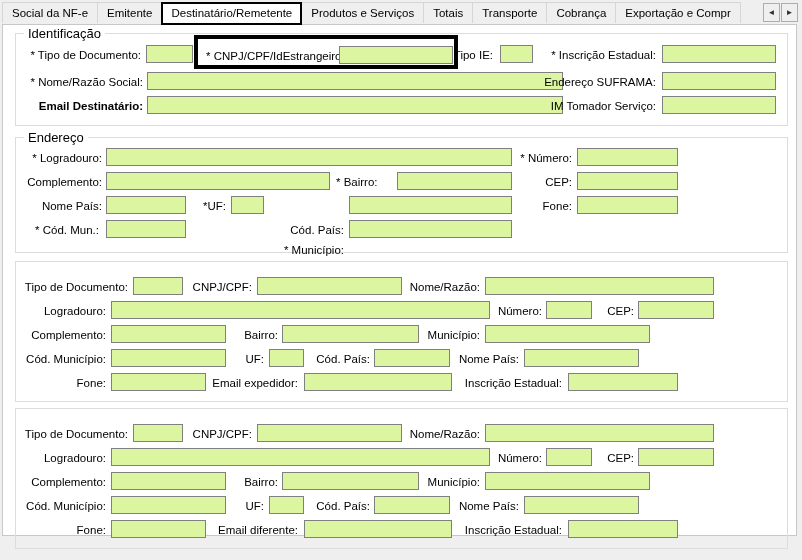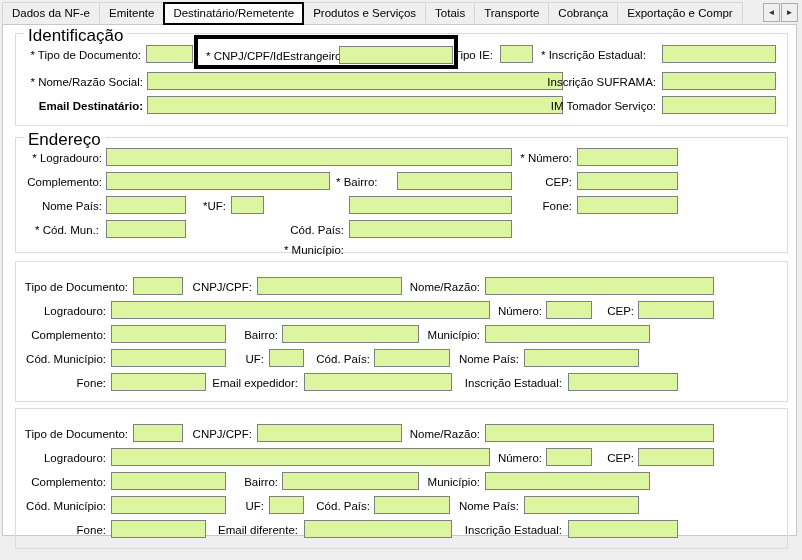--- a/index.html
+++ b/index.html
@@ -73,21 +73,21 @@
   .group{
     position:absolute;
     border:1px solid #dcdcdc;
     box-sizing:border-box;
     background:transparent;
   }
   .group > .legend{
     position:absolute;left:8px;top:-8px;
     background:#ffffff;
     padding:0 4px;
-    font-size:17px;
+    font-size:13px;
     white-space:nowrap;
   }
 
   
   .lbl{
     position:absolute;
     font-size:11.5px;
     white-space:nowrap;
     line-height:14px;
     color:#000;
@@ -109,21 +109,21 @@
     z-index:2;
   }
 </style>
 </head>
 <body>
 
 <div class="app">
 
   <div class="tabstrip">
     <div class="tabs">
-      <div class="tab">Dados da NF-e</div>
+      <div class="tab">Social da NF-e</div>
       <div class="tab">Emitente</div>
       <div class="tab selected">Destinatário/Remetente</div>
       <div class="tab">Produtos e Serviços</div>
       <div class="tab">Totais</div>
       <div class="tab">Transporte</div>
       <div class="tab">Cobrança</div>
       <div class="tab clipped">Exportação e Compr</div>
     </div>
     <div class="tabscroll">
       <div class="arrow">◄</div>
@@ -135,27 +135,27 @@
 
     <div class="group" style="left:12px;top:8px;width:773px;height:93px;">
       <span class="legend">Identificação</span>
 
       <span class="lbl" style="left:10px;top:14px;width:115px;text-align:right;">* Tipo de Documento:</span>
       <div class="fld" style="left:130px;top:11px;width:47px;"></div>
 
       <span class="lbl" style="left:432px;top:14px;width:45px;text-align:right;">Tipo IE:</span>
       <div class="fld" style="left:484px;top:11px;width:33px;"></div>
 
-      <span class="lbl" style="left:525px;top:14px;width:115px;">* Inscrição Estadual:</span>
+      <span class="lbl" style="left:525px;top:14px;width:115px;text-align:right;">* Inscrição Estadual:</span>
       <div class="fld" style="left:646px;top:11px;width:114px;"></div>
 
       <span class="lbl" style="left:0px;top:41px;width:127px;text-align:right;">* Nome/Razão Social:</span>
       <div class="fld" style="left:131px;top:38px;width:416px;"></div>
 
-      <span class="lbl" style="left:525px;top:41px;width:115px;text-align:right;">Inscrição SUFRAMA:</span>
+      <span class="lbl" style="left:525px;top:41px;width:115px;text-align:right;">Endereço SUFRAMA:</span>
       <div class="fld" style="left:646px;top:38px;width:114px;"></div>
 
       <span class="lbl" style="left:0px;top:65px;width:127px;text-align:right;font-weight:bold;">Email Destinatário:</span>
       <div class="fld" style="left:131px;top:62px;width:416px;"></div>
 
       <span class="lbl" style="left:525px;top:65px;width:115px;text-align:right;">IM Tomador Serviço:</span>
       <div class="fld" style="left:646px;top:62px;width:114px;"></div>
     </div>
 
     <div class="hl" style="left:191px;top:10px;width:264px;height:34px;">

